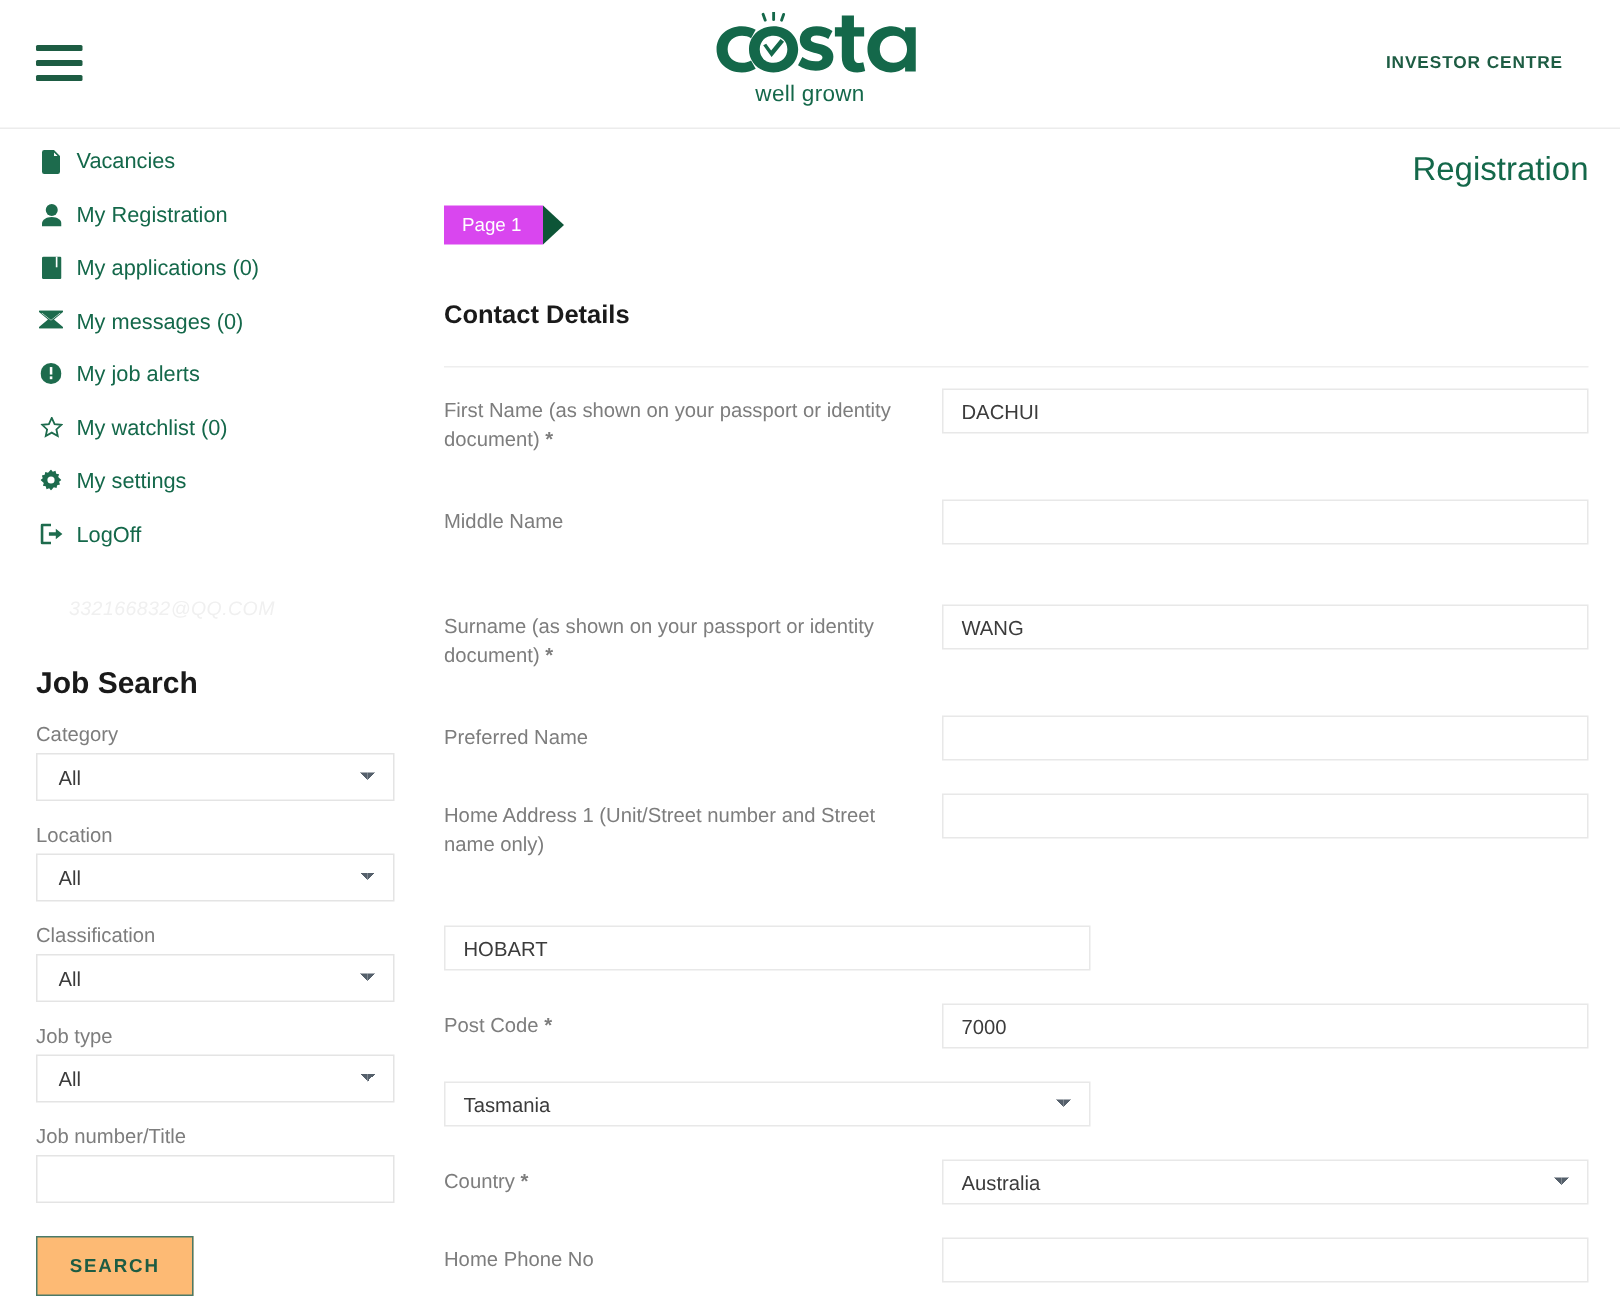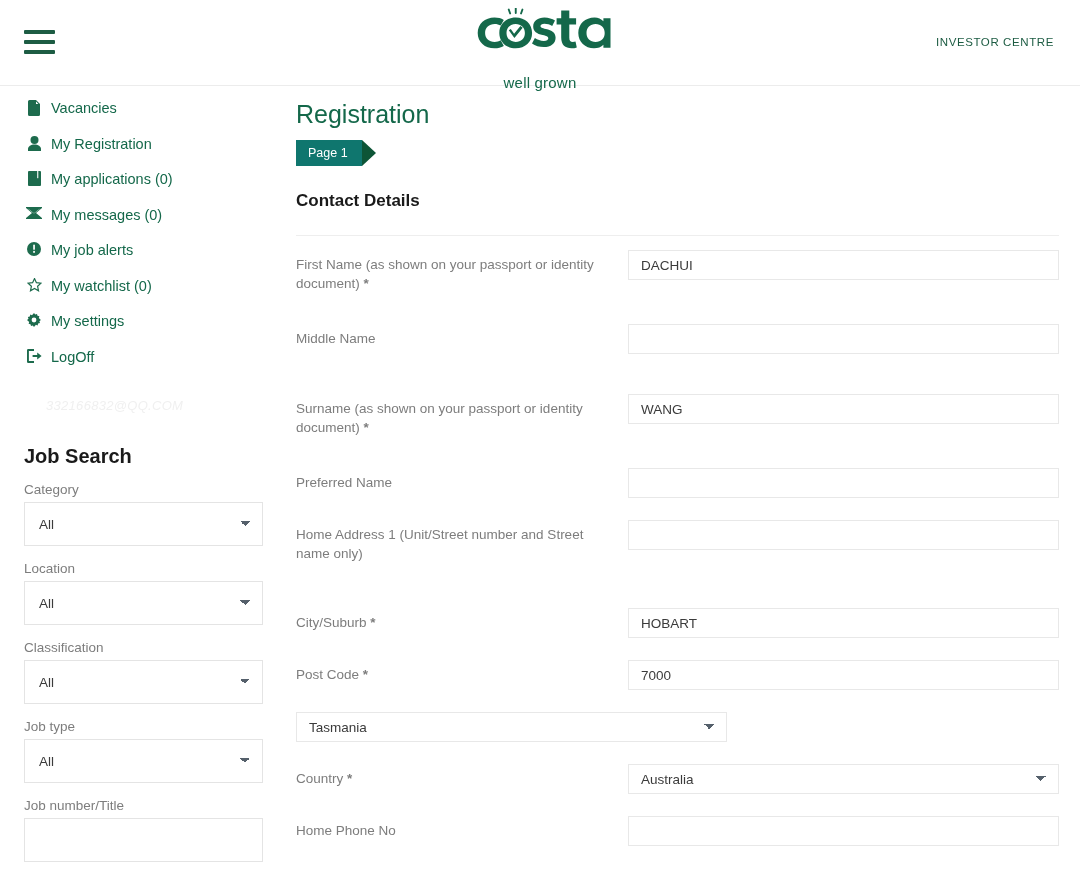--- a/index.html
+++ b/index.html
@@ -23,30 +23,30 @@
     width: 31px; height: 24px;
     display: flex; flex-direction: column; justify-content: space-between;
     cursor: pointer;
   }
   .hamburger span {
     display: block; height: 4px; width: 100%;
     background: #1d5c43; border-radius: 1px;
   }
   .logo-wrap {
     position: absolute; left: 0; right: 0; top: 8px;
-    display: flex; flex-direction: column; align-items: center; gap: 20px;
+    display: flex; flex-direction: column; align-items: center;
   }
   .logo-mark { display:block; }
   .logo-tag {
     margin-top: -2px;
     font-size: 15px; color: #14684a; letter-spacing: 0.2px;
   }
   .investor {
-    position: absolute; right: 26px; top: 36px;
-    font-size: 11.5px; font-weight: normal; letter-spacing: 0.6px;
+    position: absolute; right: 38px; top: 36px;
+    font-size: 11.5px; font-weight: bold; letter-spacing: 0.6px;
     color: #1d5c43; text-decoration: none; white-space: nowrap;
   }
 
   
   .body-wrap { display: flex; height: 790px; }
 
   
   .sidebar {
     width: 288px; flex: 0 0 288px;
     padding: 14px 24px 0 24px;
@@ -70,60 +70,61 @@
   }
   .jobsearch-title {
     margin-top: 32px; margin-bottom: 14px;
     font-size: 20px; font-weight: bold; color: #1a1a1a;
   }
   .field-label {
     font-size: 13.5px; color: #7d7d7d; margin-bottom: 5px;
   }
   .field-group { margin-bottom: 15px; }
   select.ctl, input.ctl {
-    width: 239px; height: 44px;
+    width: 239px; height: 32px;
     border: 1px solid #e4e4e4; background: #ffffff;
     font-family: "Liberation Sans", sans-serif;
     font-size: 13.5px; color: #3b3b3b;
     padding: 0 10px 0 14px;
     border-radius: 0; outline: none;
     -webkit-appearance: none; appearance: none;
   }
   select.ctl {
     background-image:
       linear-gradient(45deg, transparent 50%, #55606b 50%),
       linear-gradient(135deg, #55606b 50%, transparent 50%);
     background-position:
       calc(100% - 17px) calc(50% - 1px),
       calc(100% - 12px) calc(50% - 1px);
     background-size: 5px 5px, 5px 5px;
     background-repeat: no-repeat;
   }
   .search-btn {
     margin-top: 7px;
     width: 105px; height: 40px;
-    border: 1px solid #4a7a68; background: #22c55e;
+    border: 1px solid #4a7a68; background: #fdba74;
     color: #1d5c43; font-size: 12.5px; font-weight: bold;
     letter-spacing: 1.2px;
     font-family: "Liberation Sans", sans-serif;
     cursor: pointer;
   }
 
   
   .main { flex: 1; padding: 14px 26px 0 8px; }
   .page-title {
-    font-size: 25px; color: #14684a; font-weight: normal;
+    font-size: 22px; color: #14684a; font-weight: normal;
     margin: 0 0 11px 0;
+    text-align: right;
   }
   .page-badge {
     display: inline-block; position: relative;
     height: 26px; line-height: 26px;
-    background: #0f766e; color: #ffffff;
+    background: #d946ef; color: #ffffff;
     font-size: 12.5px; padding: 0 14px 0 12px;
-    margin-bottom: 25px;
+    margin-bottom: 37px;
   }
   .page-badge::after {
     content: ""; position: absolute; left: 100%; top: 0;
     border-left: 14px solid #0d5537;
     border-top: 13px solid transparent;
     border-bottom: 13px solid transparent;
   }
   .section-title {
     font-size: 17px; font-weight: bold; color: #1a1a1a;
     margin: 0 0 24px 0;
@@ -376,24 +377,20 @@
       <div class="form-label">Home Address 1 (Unit/Street number and Street name only)</div>
       <div class="form-ctrl">
         <input class="finput" type="text" value="" style="">
       </div>
     </div>
     <div class="sp-18"></div>
 
     <div class="sp-18"></div>
 
     <div class="form-row">
-      <div class="form-label">
-        <span>City/Suburb</span>
-        <span class="req"> *</span>
-      </div>
       <div class="form-ctrl">
         <input class="finput" type="text" value="HOBART" style="">
       </div>
     </div>
 
     <div class="form-row">
       <div class="form-label">
         <span>Post Code</span>
         <span class="req"> *</span>
       </div>

